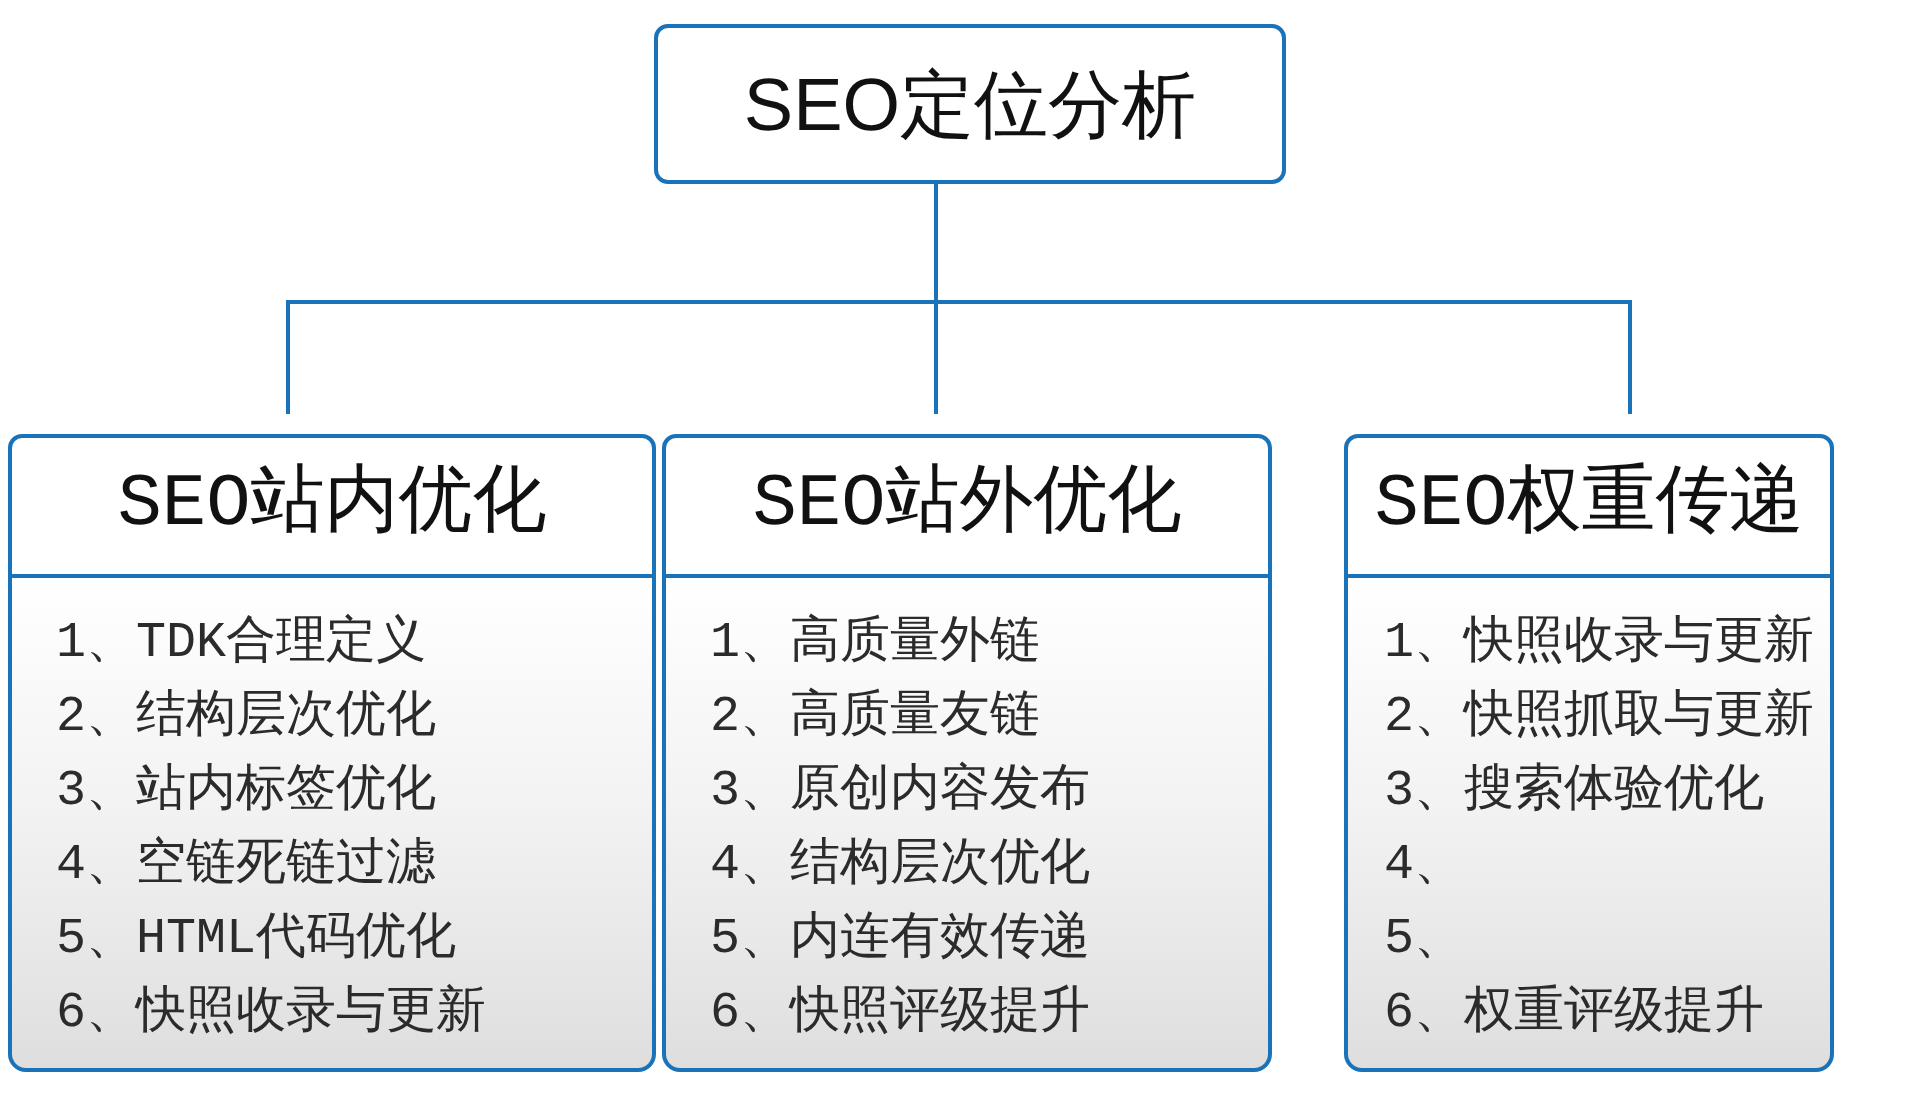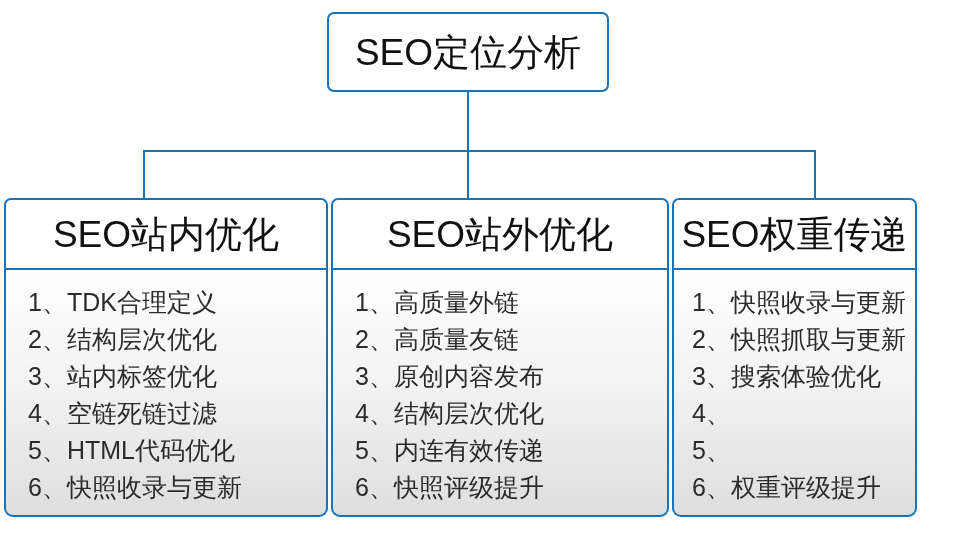--- a/index.html
+++ b/index.html
@@ -20,21 +20,21 @@
     width: 960px;
     height: 550px;
     background: #ffffff;
   }
 
   
   .root-box {
     position: absolute;
     left: 327px;
     top: 12px;
-    width: 282px;
+    width: 316px;
     height: 80px;
     box-sizing: border-box;
     border: 2px solid #1a72b8;
     border-radius: 7px;
     background: #ffffff;
     display: flex;
     align-items: center;
     justify-content: center;
   }
   .root-label {
@@ -77,24 +77,25 @@
   .conn-v-right {
     left: 814px;
     top: 150px;
     width: 2px;
     height: 57px;
   }
 
   
   .column {
     position: absolute;
-    top: 198px;
+    top: 217px;
+    font-family: Liberation Mono, monospace;
   }
   .col-1 { left: 4px;   width: 324px; }
-  .col-2 { left: 331px; width: 338px; }
+  .col-2 { left: 331px; width: 305px; }
   .col-3 { left: 672px; width: 245px; }
 
   .col-header {
     box-sizing: border-box;
     height: 72px;
     border: 2px solid #1a72b8;
     border-bottom: 2px solid #1a72b8;
     border-radius: 7px 7px 0 0;
     background: #ffffff;
     display: flex;

